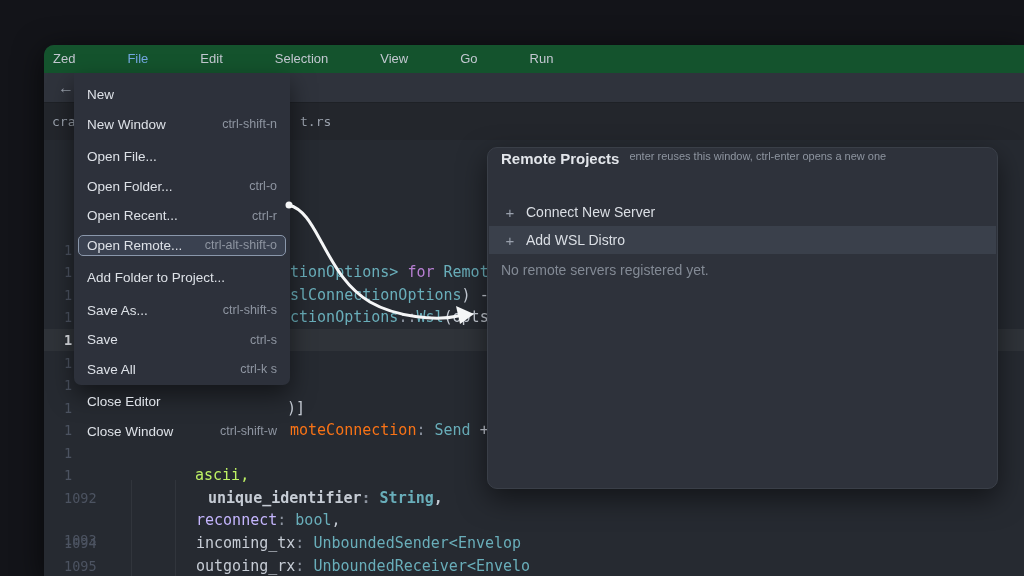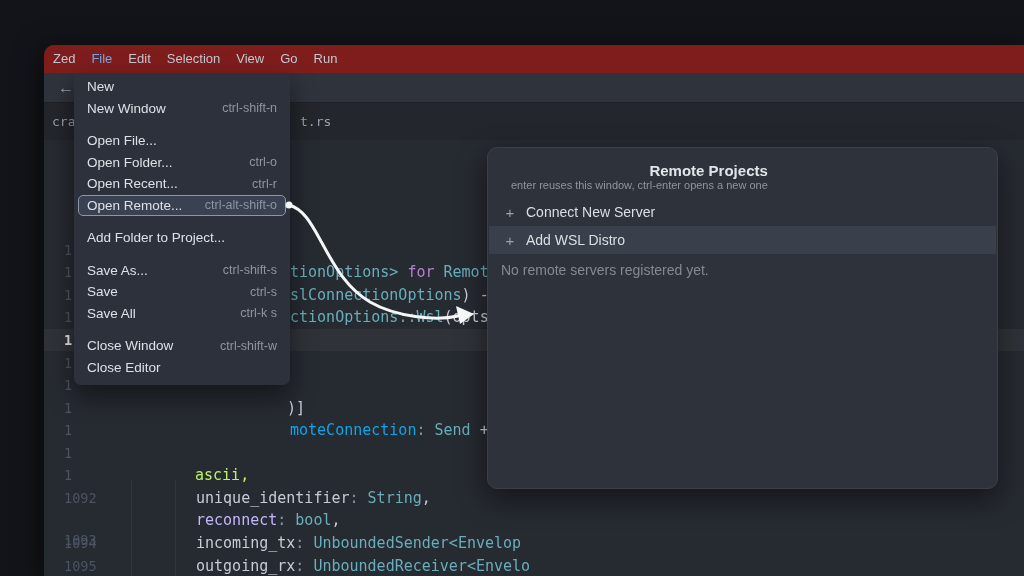--- a/index.html
+++ b/index.html
@@ -1,22 +1,22 @@
 <!DOCTYPE html>
 <html><head>
 <meta charset="utf-8">
 <style>
   html,body{margin:0;padding:0;background:#131419;}
   .stage{position:relative;width:1024px;height:576px;background:#131419;overflow:hidden;
          font-family:"Liberation Sans",sans-serif;}
   .window{position:absolute;left:44px;top:45px;width:980px;height:531px;background:#262a31;
           border-radius:10px 0 0 0;overflow:hidden;box-shadow:0 6px 30px rgba(0,0,0,.65);}
   
-  .menubar{position:absolute;left:0;top:0;width:100%;height:28px;background:#7f1d1d;
-           display:flex;align-items:flex-end;padding-left:1px;box-sizing:border-box;z-index:3;}
+  .menubar{position:absolute;left:0;top:0;width:100%;height:28px;background:#14532d;
+           display:flex;align-items:flex-end;padding-left:1px;box-sizing:border-box;z-index:3;gap:36px;}
   .mb-item{padding:0 8px;font-size:13px;color:#c3c8d1;line-height:28px;}
   .mb-item.active{color:#74a8e2;}
   .tabbar{position:absolute;left:0;top:28px;width:100%;height:30px;background:#2f333c;
           border-bottom:1px solid #1e2126;box-sizing:border-box;z-index:2;}
   .back-btn{position:absolute;left:10px;top:0;width:24px;height:30px;color:#9aa1ac;
             font-size:16px;line-height:30px;text-align:center;}
   .breadcrumb{position:absolute;left:0;top:58px;width:100%;height:37px;background:#23262c;z-index:2;
               font-family:"DejaVu Sans Mono",monospace;font-size:13px;color:#99a0ab;}
   .bc-frag{position:absolute;top:0;line-height:37px;}
   .bc-left{left:8px;} .bc-right{left:256px;}
@@ -30,31 +30,31 @@
   .gut-part{left:20px;}
   .gut-bold{color:#e6e9ee;font-weight:bold;}
   .code-line{position:absolute;font-family:"DejaVu Sans Mono",monospace;font-size:15px;
              height:22px;line-height:22px;white-space:pre;}
   
   .menu{position:absolute;left:30px;top:28px;width:216px;height:312px;background:#2d313b;
         border-radius:0 0 7px 7px;box-shadow:0 10px 24px rgba(0,0,0,.5);z-index:6;
         padding-top:3px;box-sizing:border-box;}
   .menu-group{margin-top:11px;}
   .menu-group:first-child{margin-top:0;}
-  .menu-item{height:21.5px;margin:0 4px;padding:0 8px;display:flex;align-items:center;
+  .menu-item{height:21.5px;margin:8px 4px;padding:0 8px;display:flex;align-items:center;
              justify-content:space-between;border-radius:5px;border:1px solid transparent;
              box-sizing:border-box;text-align:center;}
   .menu-item.hl{background:#3a4150;border-color:#8a97ab;}
   .mi-label{font-size:13.5px;color:#dde1e7;}
   .mi-short{font-size:12.5px;color:#8e95a1;}
   
   .dialog{position:absolute;left:443px;top:102px;width:511px;height:342px;background:#2e323b;
           border:1px solid #3a3f48;border-radius:10px;box-shadow:0 10px 28px rgba(0,0,0,.5);
           box-sizing:border-box;z-index:5;}
-  .dlg-head{position:absolute;left:13px;top:14px;display:flex;align-items:flex-end;flex-direction:column;}
+  .dlg-head{position:absolute;left:13px;top:2px;display:flex;align-items:flex-start;}
   .dlg-title{font-size:15px;font-weight:bold;color:#e2e5ea;}
   .dlg-hint{font-size:11px;color:#8e95a0;margin-left:10px;}
   .dlg-row{position:absolute;left:1px;right:1px;height:28px;display:flex;align-items:center;}
   .dlg-row.hl{background:#3a404b;}
   .dlg-plus{width:16px;margin-left:13px;color:#9aa1ad;font-size:15px;text-align:center;}
   .dlg-label{font-size:14px;color:#dbdfe5;margin-left:8px;}
   .dlg-empty{position:absolute;left:13px;top:112px;font-size:14px;color:#838a95;line-height:20px;}
   
   .arrow-svg{position:absolute;left:0;top:0;width:100%;height:100%;z-index:8;pointer-events:none;}
 </style>
@@ -102,23 +102,23 @@
           <div class="gut gut-num" style="top: 347px;">1092</div>
           <div class="gut gut-num" style="top: 358px; margin-top: 31px;">1093</div>
           <div class="gut gut-num" style="top: 392px;">1094</div>
           <div class="gut gut-num" style="top: 415px;">1095</div>
         </div>
       <div id="code-root">
           <div class="code-line" style="left: 246px; top: 121px;"><span style="color: rgb(105, 174, 186);">tionOptions&gt; </span><span style="color: rgb(184, 127, 211);">for</span><span style="color: rgb(105, 174, 186);"> RemoteC</span></div>
           <div class="code-line" style="left: 246px; top: 144px;"><span style="color: rgb(105, 174, 186);">slConnectionOptions</span><span style="color: rgb(198, 204, 213);">) -&gt; </span></div>
           <div class="code-line" style="left: 246px; top: 166px;"><span style="color: rgb(105, 174, 186);">ctionOptions</span><span style="color: rgb(141, 148, 160);">::</span><span style="color: rgb(105, 174, 186);">Wsl</span><span style="color: rgb(198, 204, 213);">(opts)</span></div>
           <div class="code-line" style="left: 243px; top: 257px;"><span style="color: rgb(198, 204, 213);">)]</span></div>
-          <div class="code-line" style="left: 246px; top: 279px;"><span style="color: #0ea5e9;">moteConnection</span><span style="color: rgb(141, 148, 160);">: </span><span style="color: rgb(105, 174, 186);">Send</span><span style="color: rgb(198, 204, 213);"> + </span><span style="color: rgb(105, 174, 186);">S</span></div>
+          <div class="code-line" style="left: 246px; top: 279px;"><span style="color: #f97316;">moteConnection</span><span style="color: rgb(141, 148, 160);">: </span><span style="color: rgb(105, 174, 186);">Send</span><span style="color: rgb(198, 204, 213);"> + </span><span style="color: rgb(105, 174, 186);">S</span></div>
           <div class="code-line" style="left: 151px; top: 324px;"><span style="color: #bef264;">ascii,</span></div>
-          <div class="code-line" style="left: 152px; top: 347px;"><span style="color: rgb(198, 204, 213);">unique_identifier</span><span style="color: rgb(141, 148, 160);">: </span><span style="color: rgb(105, 174, 186);">String</span><span style="color: rgb(198, 204, 213);">,</span></div>
+          <div class="code-line" style="left: 164px; top: 347px; font-weight: bold;"><span style="color: rgb(198, 204, 213);">unique_identifier</span><span style="color: rgb(141, 148, 160);">: </span><span style="color: rgb(105, 174, 186);">String</span><span style="color: rgb(198, 204, 213);">,</span></div>
           <div class="code-line" style="left: 152px; top: 369px;"><span style="color: #c4b5fd;">reconnect</span><span style="color: rgb(141, 148, 160);">: </span><span style="color: rgb(105, 174, 186);">bool</span><span style="color: rgb(198, 204, 213);">,</span></div>
           <div class="code-line" style="left: 152px; top: 392px;"><span style="color: rgb(198, 204, 213);">incoming_tx</span><span style="color: rgb(141, 148, 160);">: </span><span style="color: rgb(105, 174, 186);">UnboundedSender&lt;Envelop</span></div>
           <div class="code-line" style="left: 152px; top: 415px;"><span style="color: rgb(198, 204, 213);">outgoing_rx</span><span style="color: rgb(141, 148, 160);">: </span><span style="color: rgb(105, 174, 186);">UnboundedReceiver&lt;Envelo</span></div>
         </div>
     </div>
 
     <div class="menu" id="file-menu">
         <div class="menu-group">
           <div class="menu-item">
             <span class="mi-label">New</span>
@@ -162,26 +162,26 @@
             <span class="mi-label">Save</span>
             <span class="mi-short">ctrl-s</span>
           </div>
           <div class="menu-item">
             <span class="mi-label">Save All</span>
             <span class="mi-short">ctrl-k s</span>
           </div>
         </div>
         <div class="menu-group">
           <div class="menu-item">
+            <span class="mi-label">Close Editor</span>
+            <span class="mi-short"></span>
+          </div>
+          <div class="menu-item">
             <span class="mi-label">Close Window</span>
             <span class="mi-short">ctrl-shift-w</span>
-          </div>
-          <div class="menu-item">
-            <span class="mi-label">Close Editor</span>
-            <span class="mi-short"></span>
           </div>
         </div>
       </div>
 
     <div class="dialog">
       <div class="dlg-head">
         <span class="dlg-title">Remote Projects</span>
         <span class="dlg-hint">enter reuses this window, ctrl-enter opens a new one</span>
       </div>
       <div id="dialog-items">

